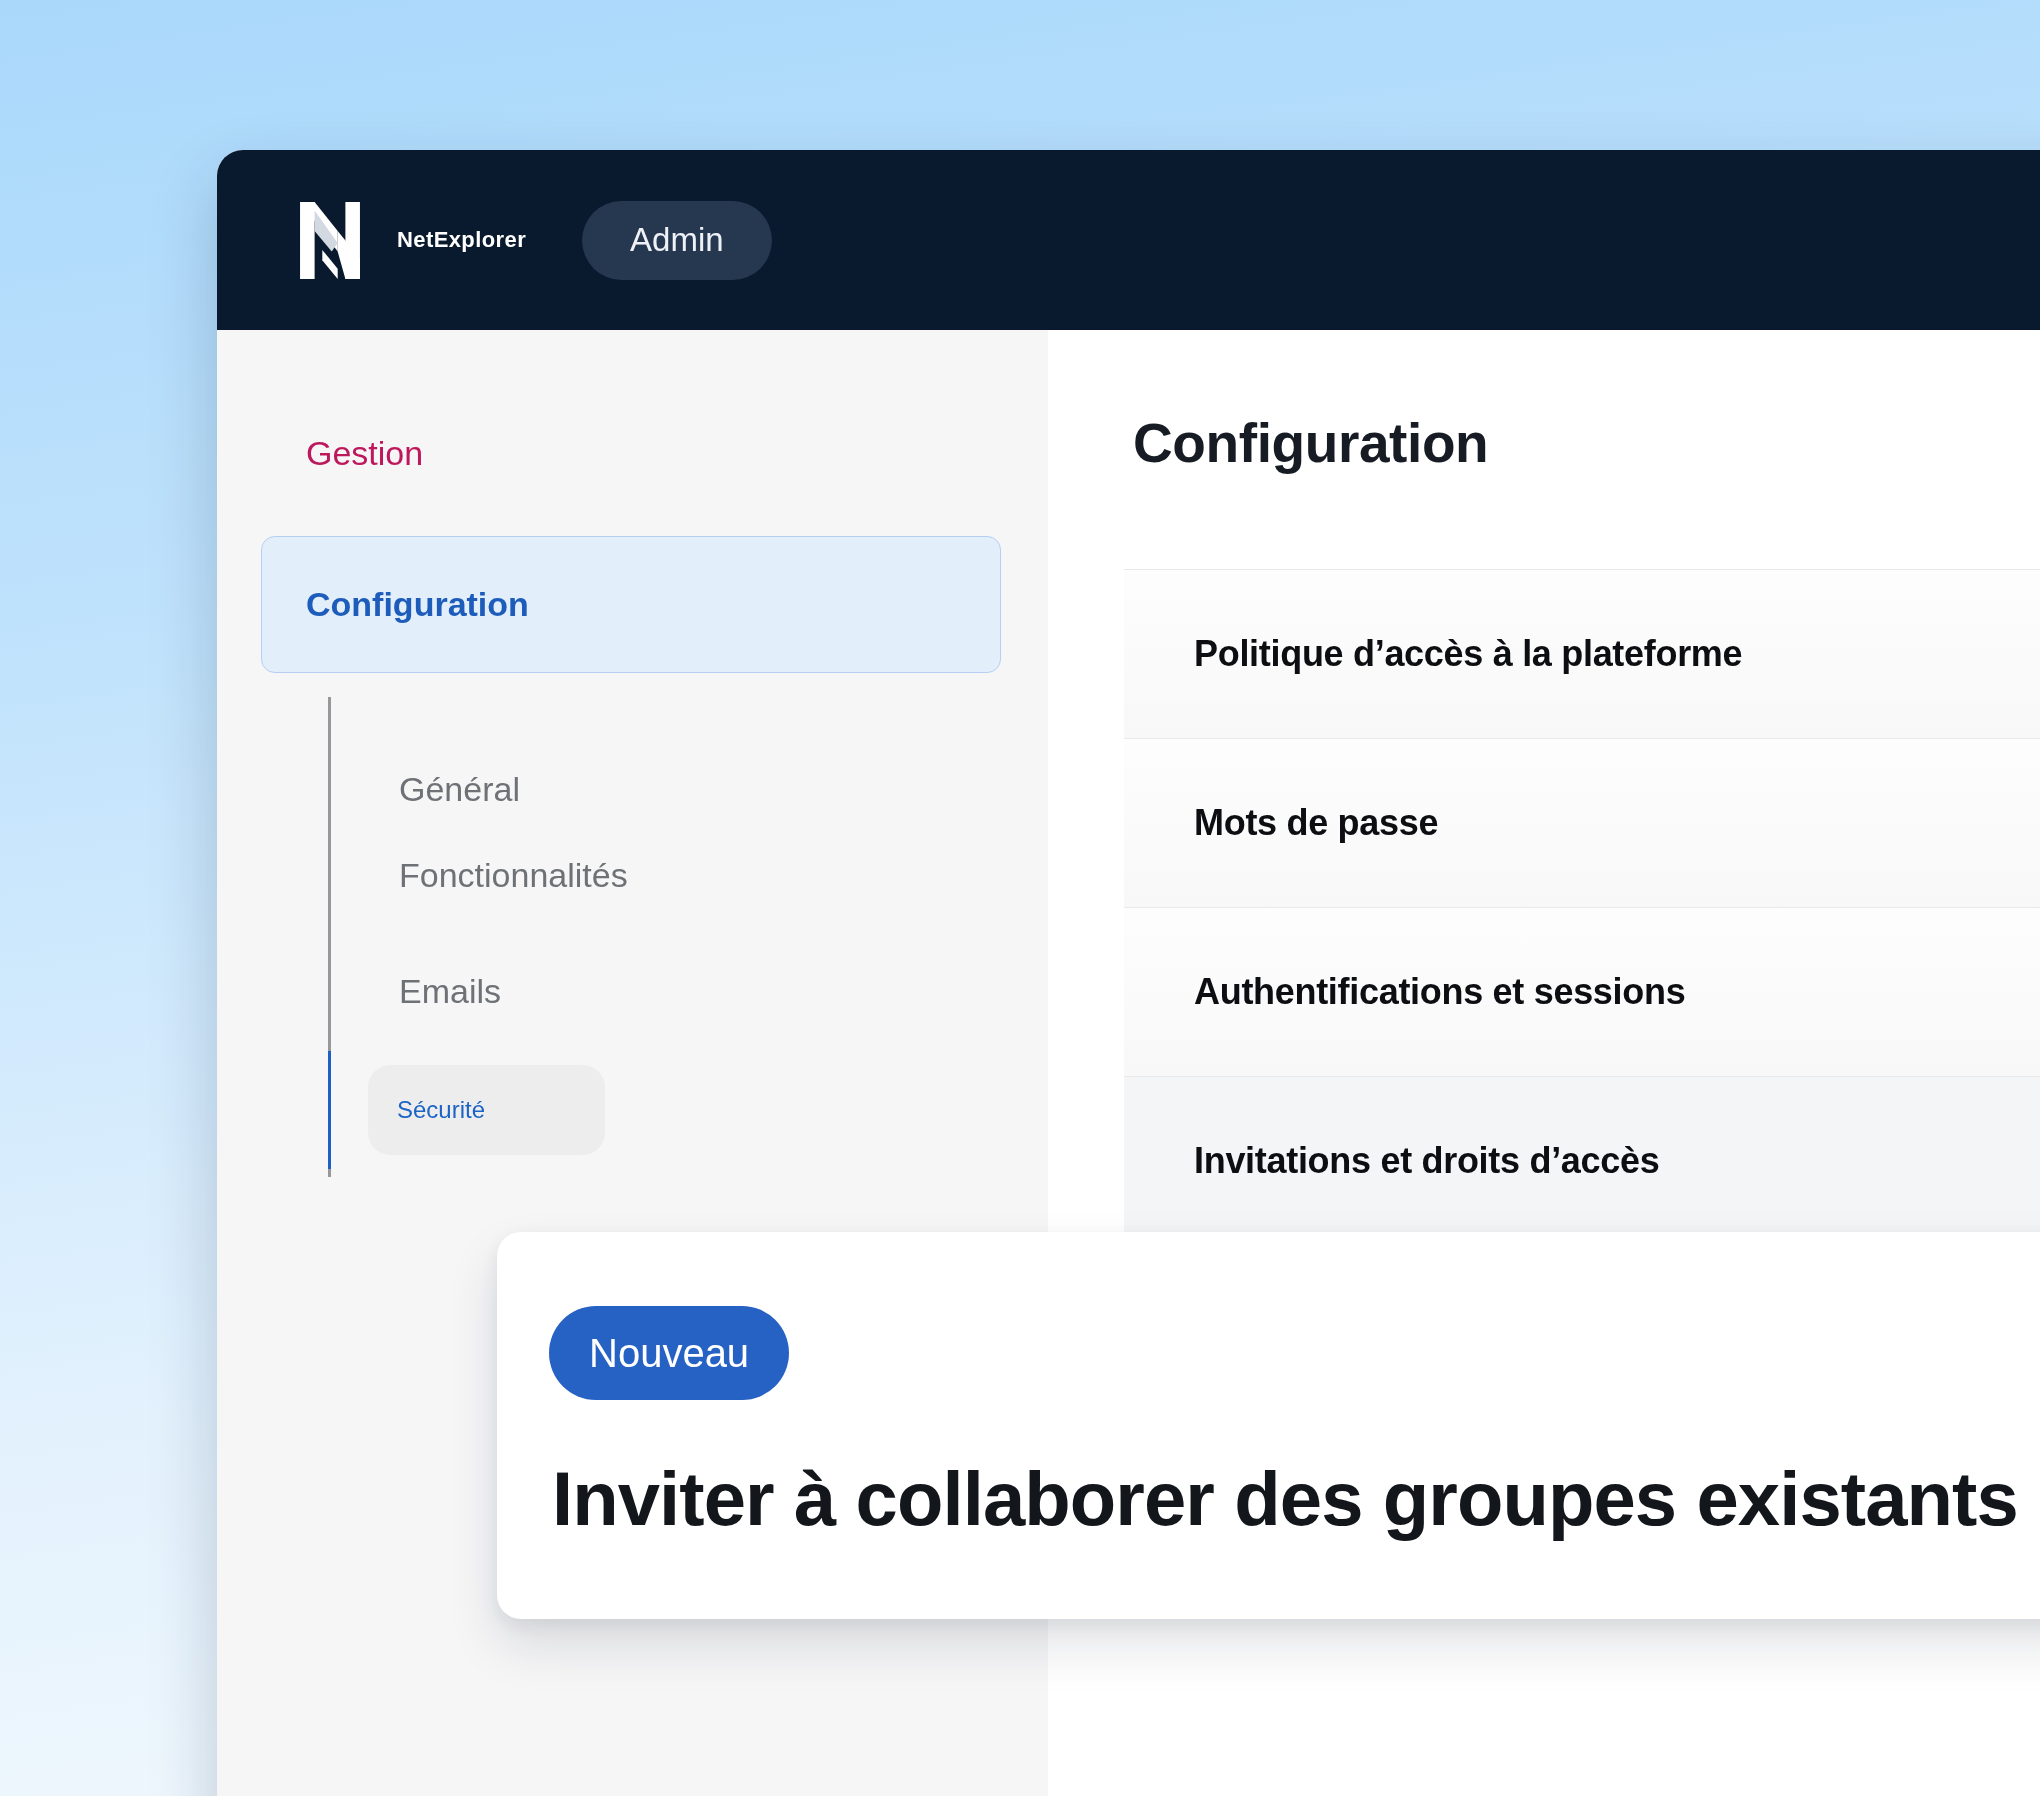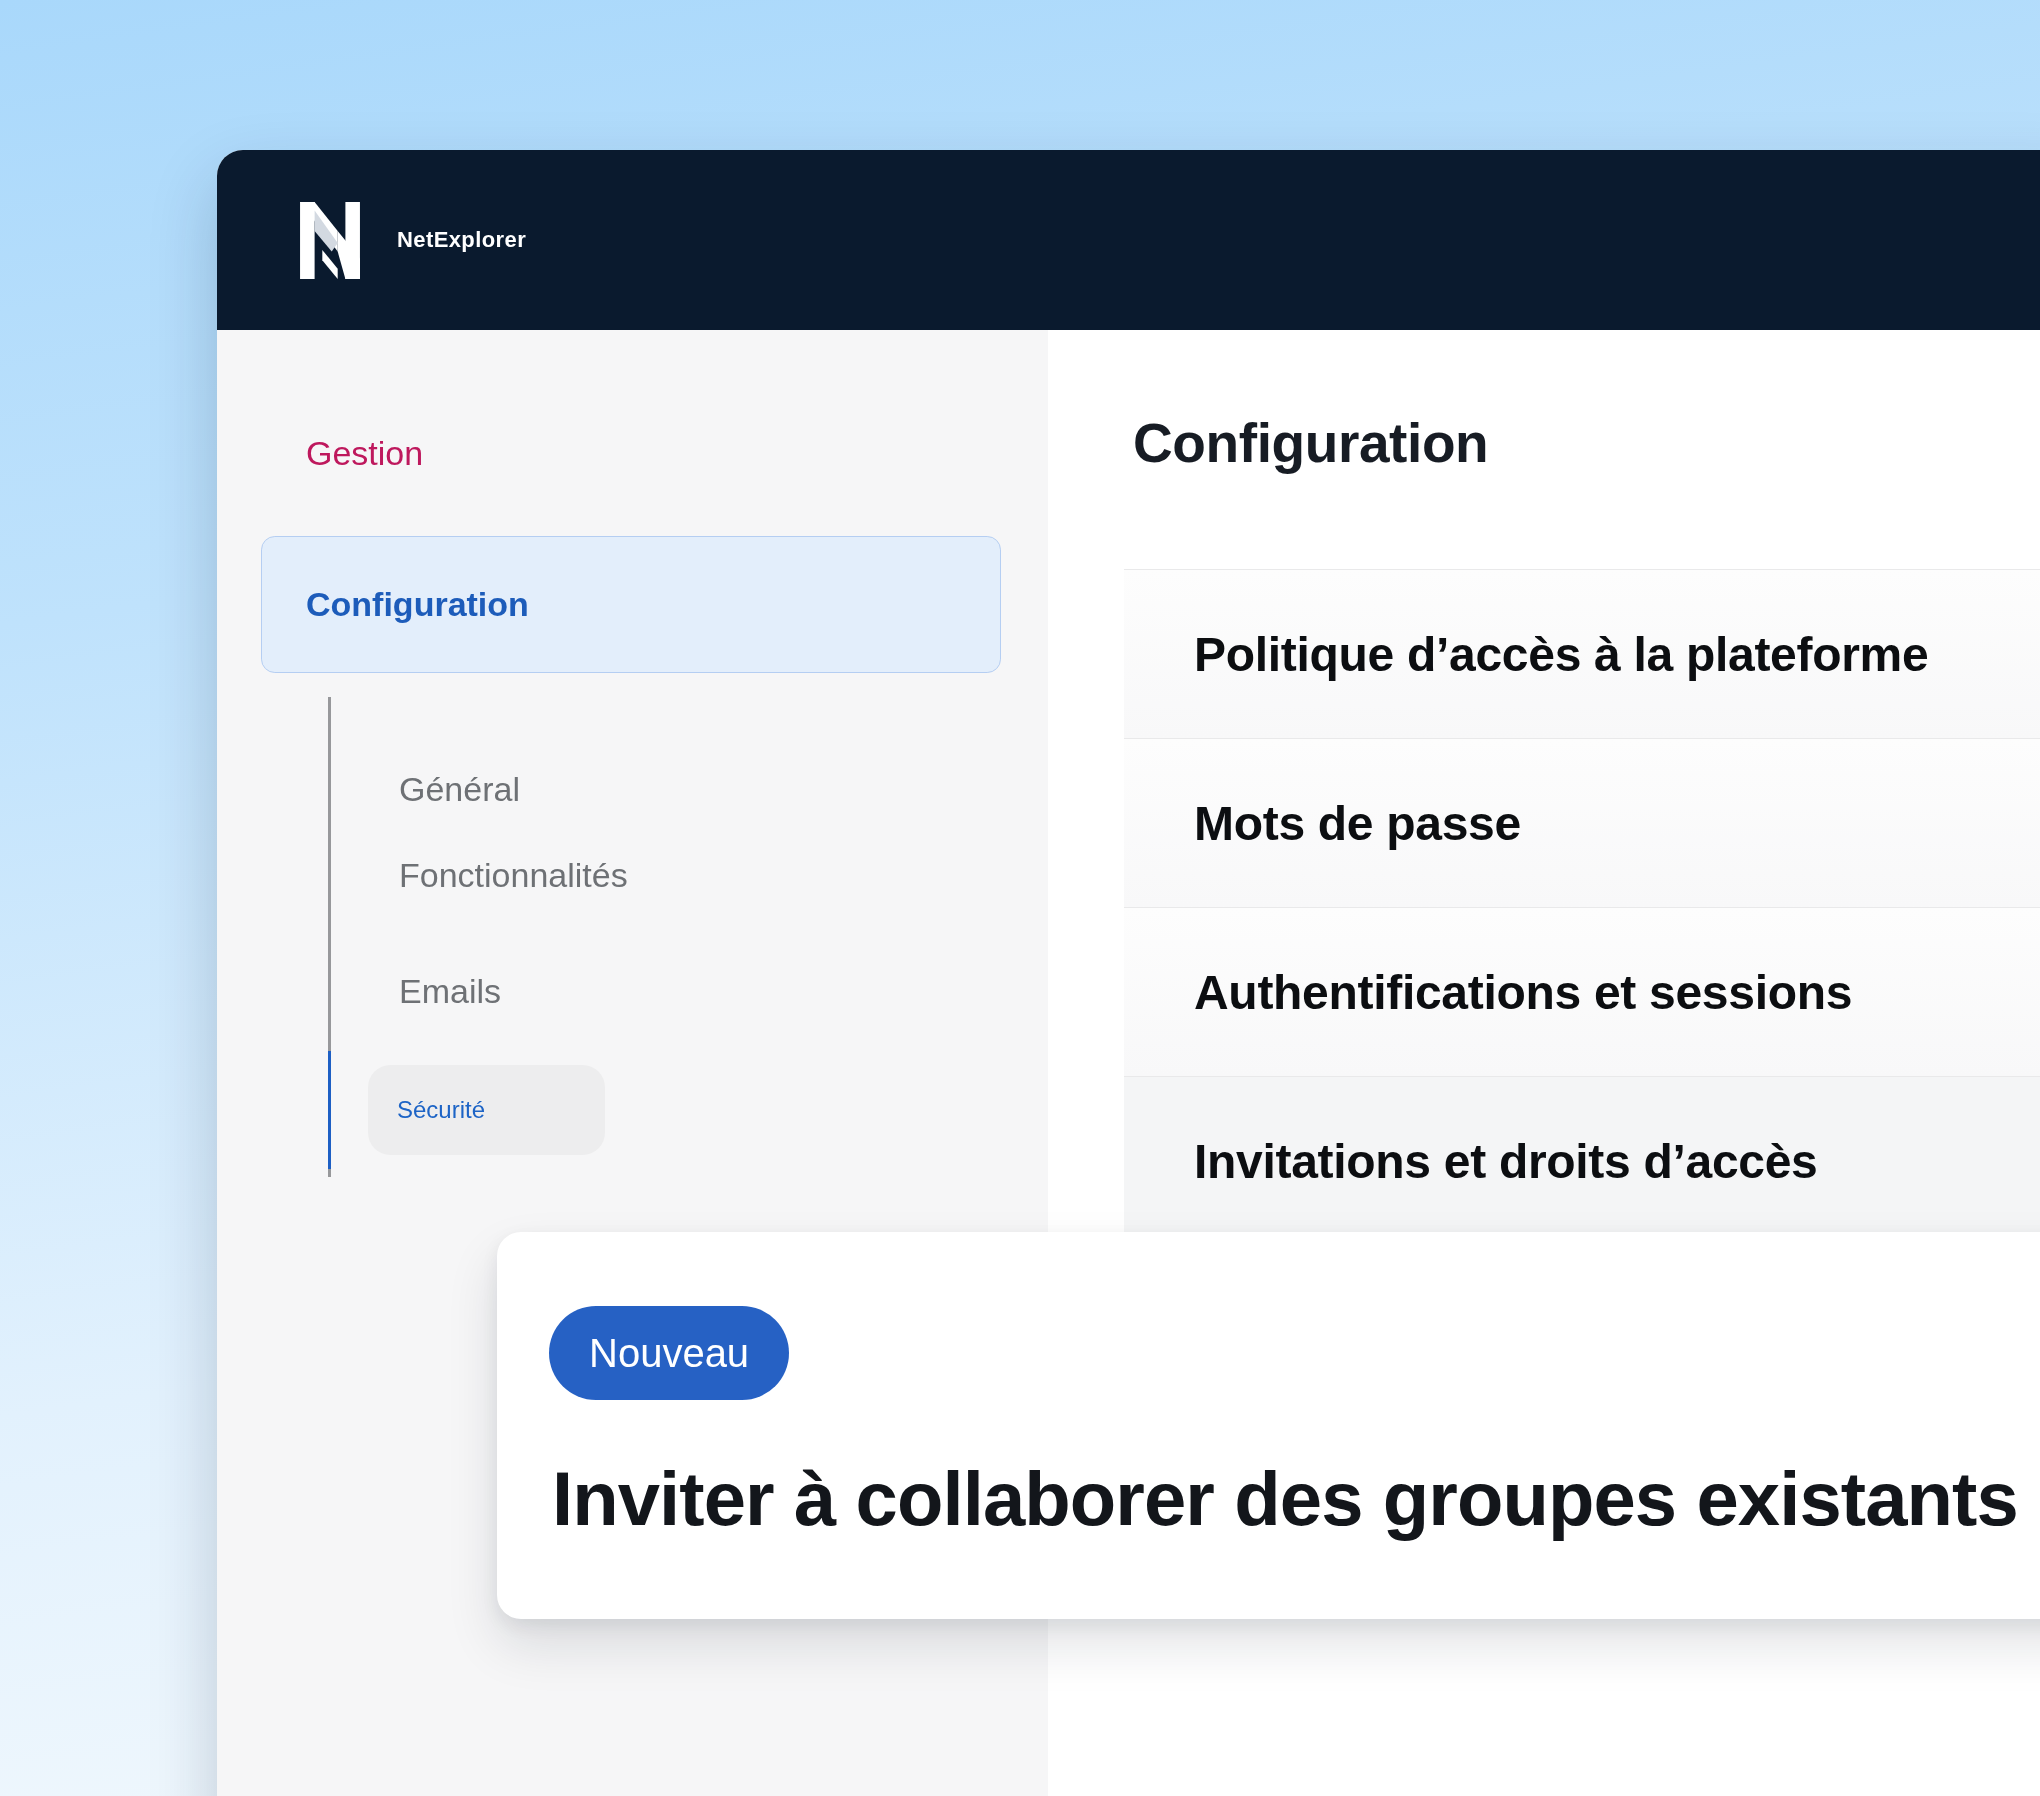--- a/index.html
+++ b/index.html
@@ -67,21 +67,21 @@
     position:absolute; left:85px; top:79px; font-size:55px; font-weight:700;
     color:#171c24; line-height:69px; letter-spacing:-0.4px;
   }
   .rows { position:absolute; left:76px; right:-52px; top:239px; }
   .row {
     height:169px; border-top:1.7px solid #e9e9ea;
     background:linear-gradient(180deg,#fdfdfd 0%,#f8f8f9 100%);
     display:flex; align-items:center; padding-left:70px; cursor:pointer;
   }
   .row:nth-child(4) { background:#f4f5f6; }
-  .row span { font-size:48px; font-weight:600; color:#0c0e11; letter-spacing:-0.3px; }
+  .row span { font-size:36px; font-weight:600; color:#0c0e11; letter-spacing:-0.3px; }
 
   
   .promo-card {
     position:absolute; left:280px; top:1082px; width:1721px; height:387px;
     background:#ffffff; border-radius:24px;
     box-shadow:0 26px 52px rgba(15,25,40,.12), 0 6.9px 17px rgba(15,25,40,.07);
   }
   .promo-badge {
     position:absolute; left:52px; top:74px; height:94px; padding:0 40px;
     background:#2661c4; border-radius:52px; border:none;
@@ -100,20 +100,21 @@
   <header class="topbar">
     <svg class="logo" viewBox="0 0 70 90" aria-hidden="true">
       <rect x="0" y="0" width="17" height="90" fill="#ffffff"></rect>
       <rect x="53" y="0" width="17" height="90" fill="#ffffff"></rect>
       <polygon points="0,0 17,0 44,34 44,58" fill="#ffffff"></polygon>
       <polygon points="17,10 17,34 37,58 44,48" fill="#d3d9e1"></polygon>
       <polygon points="26,56 44,78 44,90 26,68" fill="#ffffff"></polygon>
       <polygon points="44,34 70,66 70,90 53,90 44,58" fill="#ffffff"></polygon>
     </svg>
     <span class="brand">NetExplorer</span>
+    <button class="admin-pill">Admin</button>
   </header>
 
   <aside class="sidebar">
     <div class="section-label">Gestion</div>
 
     <div class="active-box">
       <span>Configuration</span>
     </div>
 
     <div class="subnav-line"></div>

